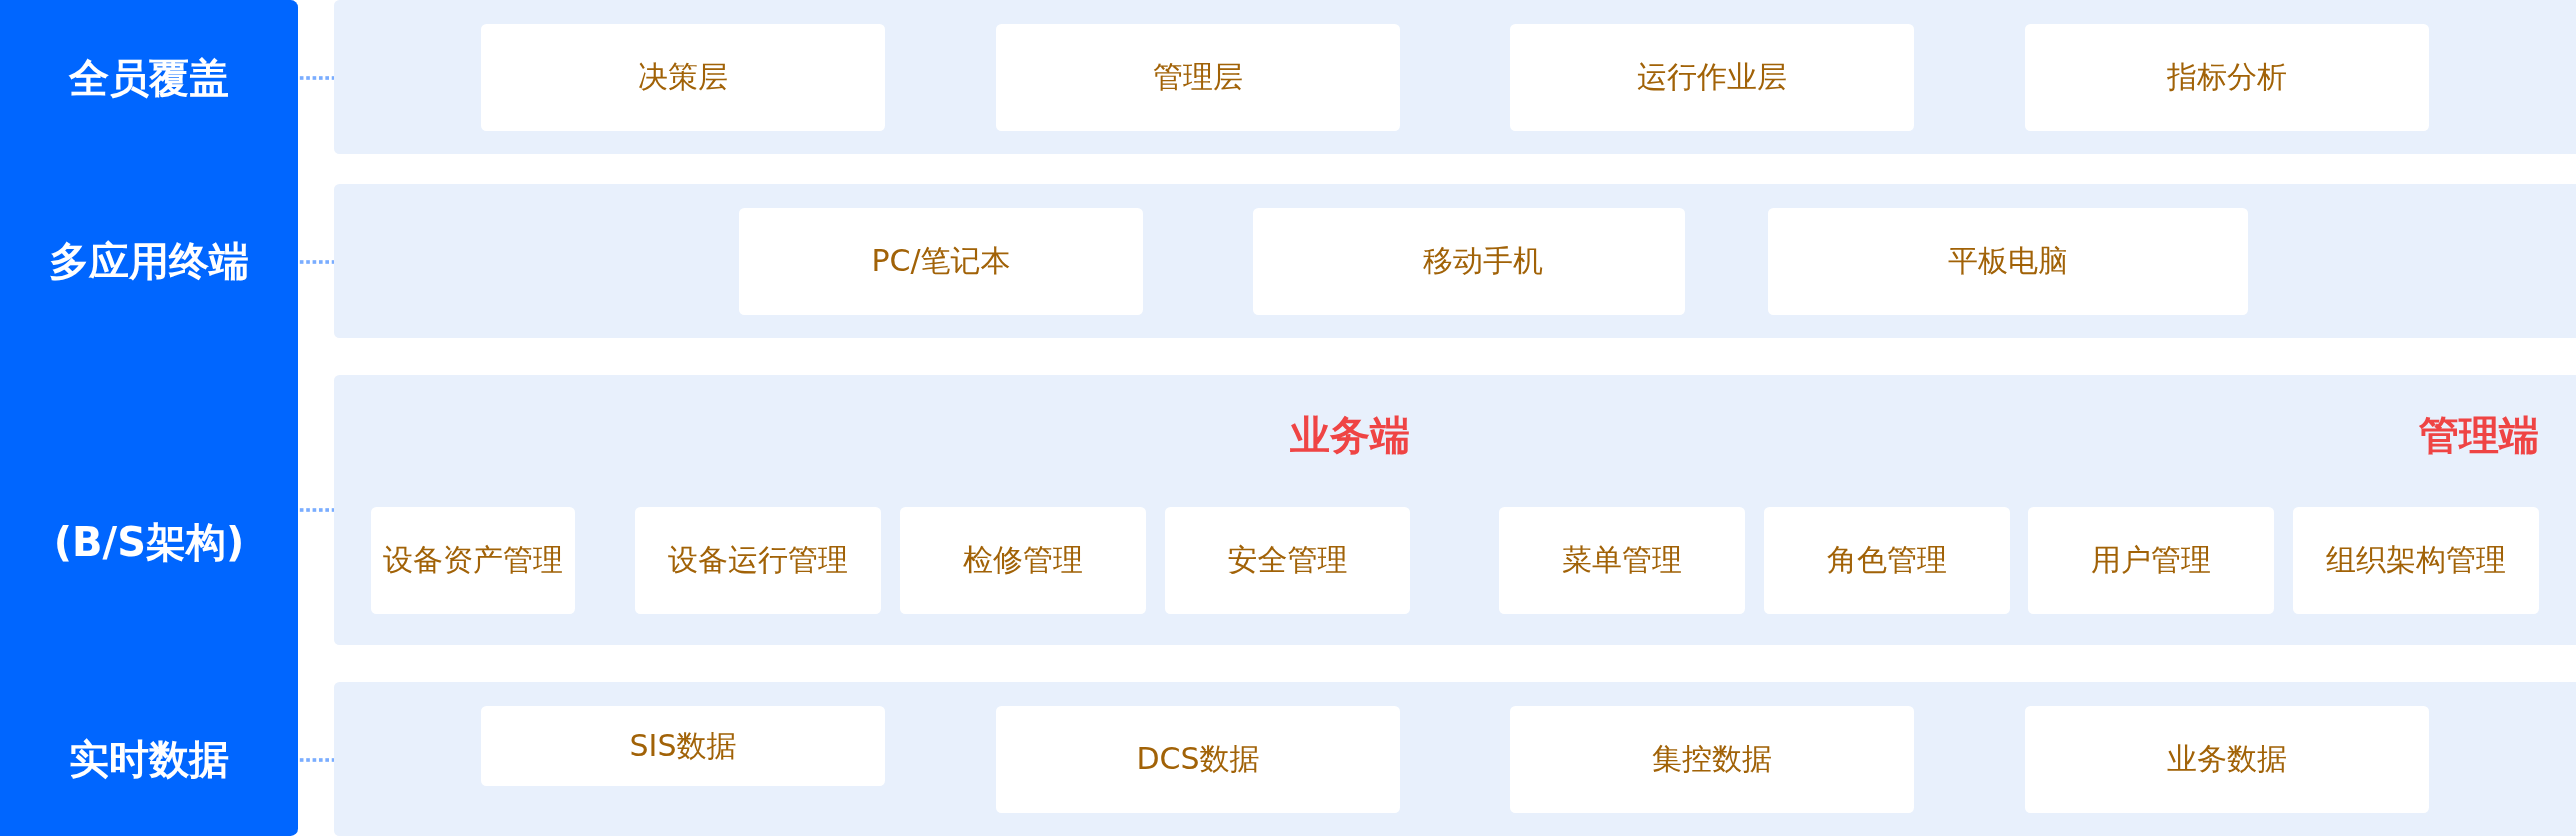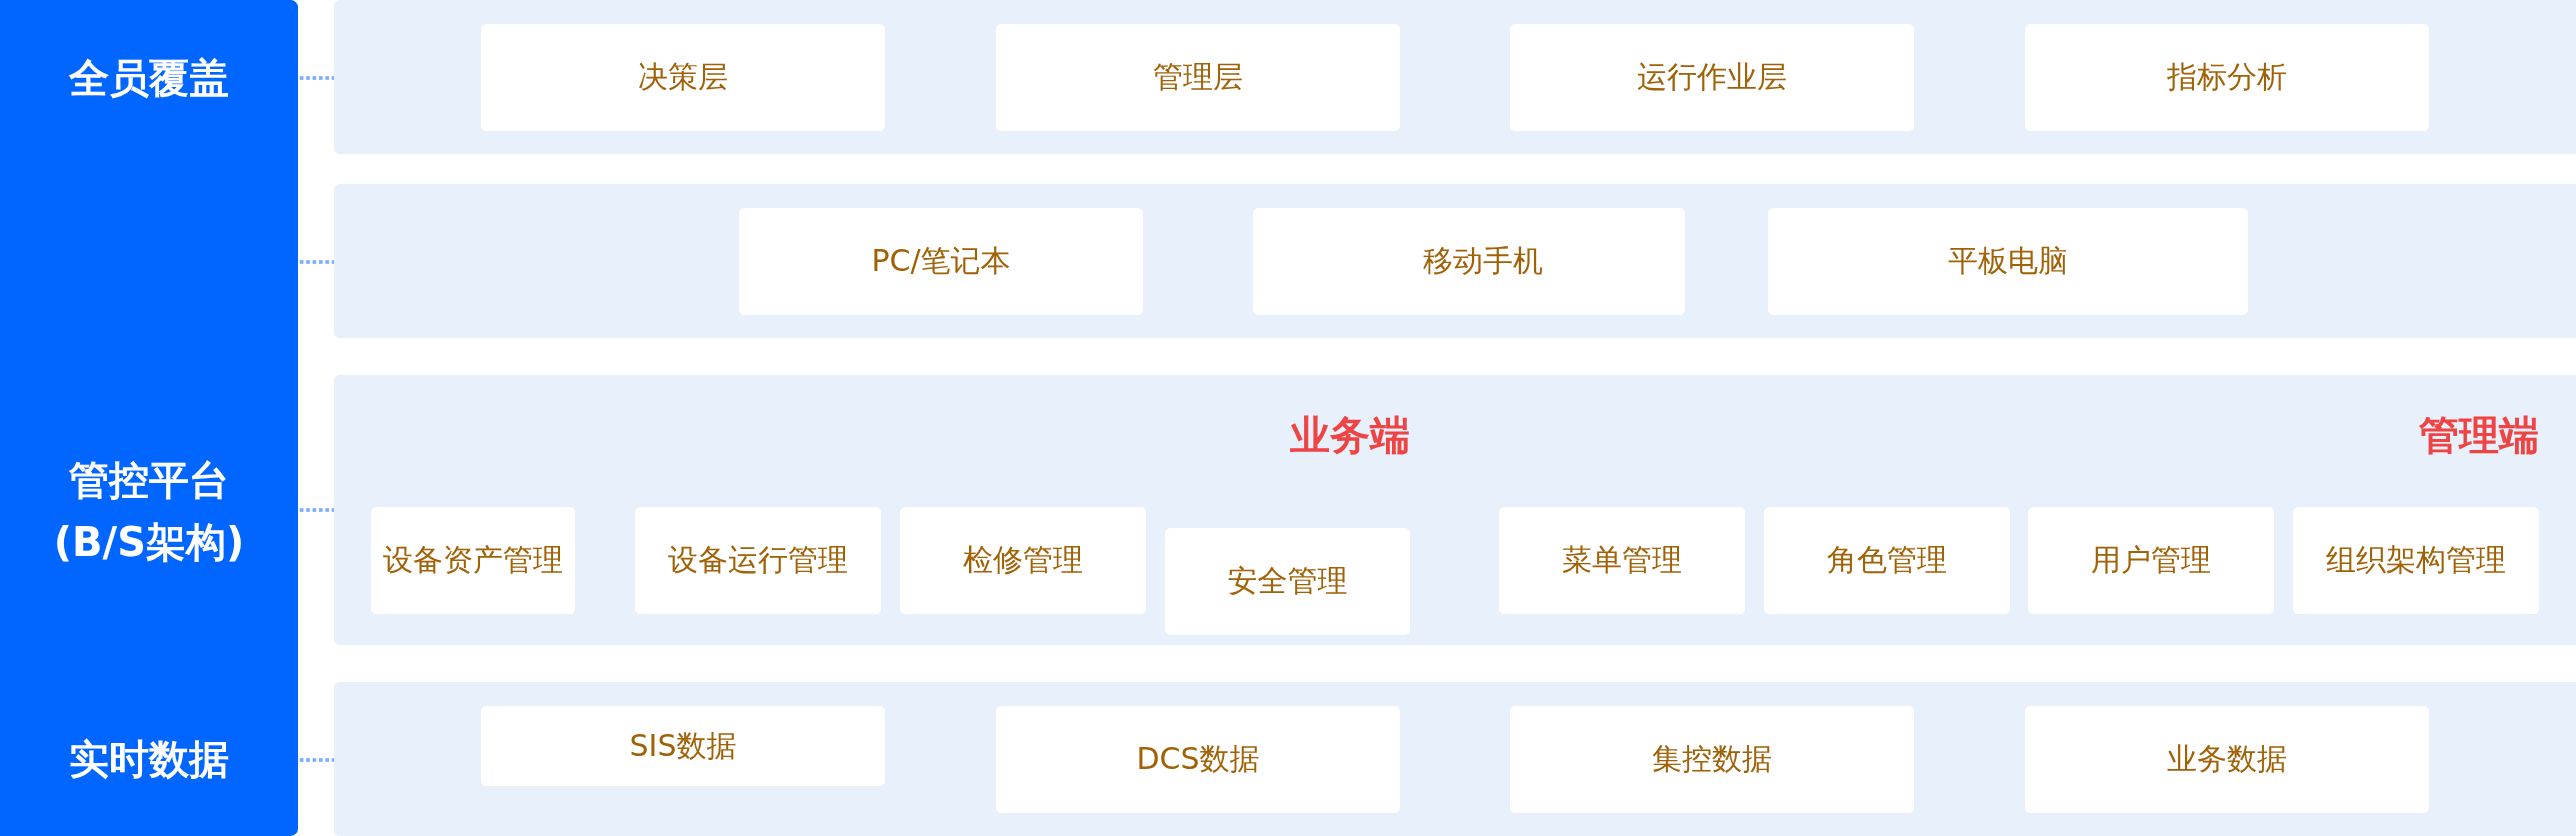--- a/index.html
+++ b/index.html
@@ -16,21 +16,21 @@
          color:#a16207; font-size:30px; white-space:nowrap; }
   .section-title { position:absolute; color:#ef4444; font-size:40px; font-weight:600;
                    text-align:right; line-height:51px; }
   .arrow { position:absolute; left:298px; width:62px; height:22px; }
 </style>
 </head>
 <body>
 
 <div class="side">
   <div class="side-label" style="top:49px;">全员覆盖</div>
-  <div class="side-label" style="top:451px;">管控平台</div>
+  <div class="side-label" style="top:232px;">多应用终端</div>
   <div class="side-label" style="top:513px;">(B/S架构)</div>
   <div class="side-label" style="top:730px;">实时数据</div>
 </div>
 
 <svg class="arrow" style="top:67px;" viewBox="0 0 68 24">
   <g fill="#7AADFF">
       <rect x="2" y="10" width="4" height="4"></rect>
       <rect x="9" y="10" width="4" height="4"></rect>
       <rect x="16" y="10" width="4" height="4"></rect>
       <rect x="23" y="10" width="4" height="4"></rect>
@@ -88,21 +88,21 @@
 <div class="box" style="left:1253px; top:208px; width:404px; height:107px;padding-left:28px;">移动手机</div>
 <div class="box" style="left:1768px; top:208px; width:480px; height:107px;">平板电脑</div>
 
 <div class="row-bg" style="top:375px; height:270px;"></div>
 <div class="section-title" style="left:371px; top:410px; width:1039px;">业务端</div>
 <div class="section-title" style="left:1499px; top:410px; width:1040px;">管理端</div>
 
 <div class="box" style="left:371px; top:507px; width:204px; height:107px;">设备资产管理</div>
 <div class="box" style="left:635px; top:507px; width:246px; height:107px;">设备运行管理</div>
 <div class="box" style="left:900px; top:507px; width:246px; height:107px;">检修管理</div>
-<div class="box" style="left:1165px; top:507px; width:245px; height:107px;margin-top:21px;">安全管理</div>
+<div class="box" style="left:1165px; top:507px; width:245px; height:107px;">安全管理</div>
 
 <div class="box" style="left:1499px; top:507px; width:246px; height:107px;">菜单管理</div>
 <div class="box" style="left:1764px; top:507px; width:246px; height:107px;">角色管理</div>
 <div class="box" style="left:2028px; top:507px; width:246px; height:107px;">用户管理</div>
 <div class="box" style="left:2293px; top:507px; width:246px; height:107px;">组织架构管理</div>
 
 <div class="row-bg" style="top:682px; height:154px;"></div>
 <div class="box" style="left:481px; top:706px; width:404px; height:80px;">SIS数据</div>
 <div class="box" style="left:996px; top:706px; width:404px; height:107px;">DCS数据</div>
 <div class="box" style="left:1510px; top:706px; width:404px; height:107px;">集控数据</div>

